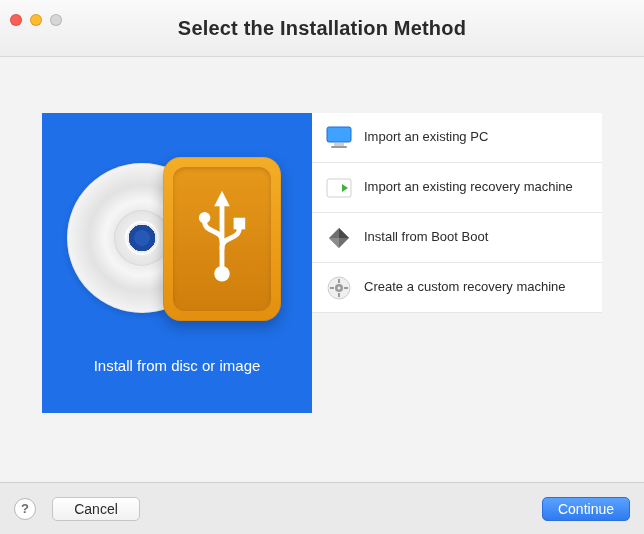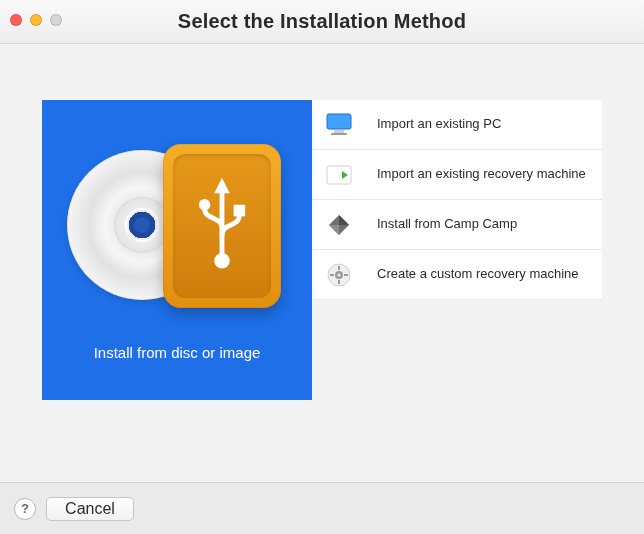--- a/index.html
+++ b/index.html
@@ -6,21 +6,21 @@
   html, body { width: 644px; height: 534px; overflow: hidden; }
   body {
     font-family: -apple-system, "Helvetica Neue", Helvetica, Arial, sans-serif;
     background: #f3f3f3;
     display: flex;
     flex-direction: column;
   }
 
   
   .titlebar {
-    height: 44px;
+    height: 57px;
     display: flex;
     align-items: center;
     position: relative;
     border-bottom: 1px solid #d8d8d8;
     background: linear-gradient(#fafafa,#ededed);
   }
   .traffic {
     position: absolute;
     left: 10px; top: 14px;
     display: flex; gap: 8px;
@@ -124,21 +124,21 @@
   
   .options {
     flex: 1;
     display: flex;
     flex-direction: column;
   }
   .opt {
     flex: 0 0 50px;
     display: flex;
     align-items: center;
-    gap: 23px;
+    gap: 10px;
     padding: 0 12px;
     border-bottom: 1px solid #e6e6e6;
     background: #fff;
     cursor: default;
     font-size: 13px;
     color: #2b2b2b;
   }
   .opt .ico {
     width: 30px; height: 30px;
     flex-shrink: 0;
@@ -169,24 +169,25 @@
     font-size: 13px;
     font-weight: 600;
     display: flex; align-items: center; justify-content: center;
     cursor: default;
   }
   .btn {
     height: 24px;
     min-width: 88px;
     padding: 0 0;
     border-radius: 5px;
-    font-size: 16px;
+    font-size: 14px;
     display: flex; align-items: center; justify-content: center;
     cursor: default;
     user-select: none;
+    margin-left: 6px;
   }
   .btn.secondary {
     background: linear-gradient(#ffffff,#f1f1f1);
     border: 1px solid #c6c6c6;
     color: #2b2b2b;
   }
   .btn.primary {
     background: linear-gradient(#5aa2ff,#2f7af0);
     border: 1px solid #2a6fe0;
     color: #fff;
@@ -251,21 +252,21 @@
       </div>
 
       <div class="opt">
         <span class="ico bootcamp-icon">
           <svg width="26" height="26" viewBox="0 0 26 26">
             <polygon points="13,3 23,13 13,23 3,13" fill="#6f6f6f"></polygon>
             <polygon points="13,3 23,13 13,13" fill="#4a4a4a"></polygon>
             <polygon points="13,23 3,13 13,13" fill="#8c8c8c"></polygon>
           </svg>
         </span>
-        <span class="opt-label">Install from Camp Camp</span>
+        <span class="opt-label">Install from Boot Boot</span>
       </div>
 
       <div class="opt">
         <span class="ico gear-circle">
           <svg width="26" height="26" viewBox="0 0 26 26">
             <circle cx="13" cy="13" r="11" fill="#efefef" stroke="#cfcfcf"></circle>
             <g fill="#9a9a9a">
               <circle cx="13" cy="13" r="4"></circle>
               <rect x="12" y="4" width="2" height="4"></rect>
               <rect x="12" y="18" width="2" height="4"></rect>
@@ -281,13 +282,14 @@
       <div class="filler"></div>
     </div>
 
   </div>
 </div>
 
 <div class="footer">
   <div class="help-btn">?</div>
   <div class="btn secondary">Cancel</div>
   <div class="spacer"></div>
+  <div class="btn primary">Continue</div>
 </div>
 
 </body></html>

